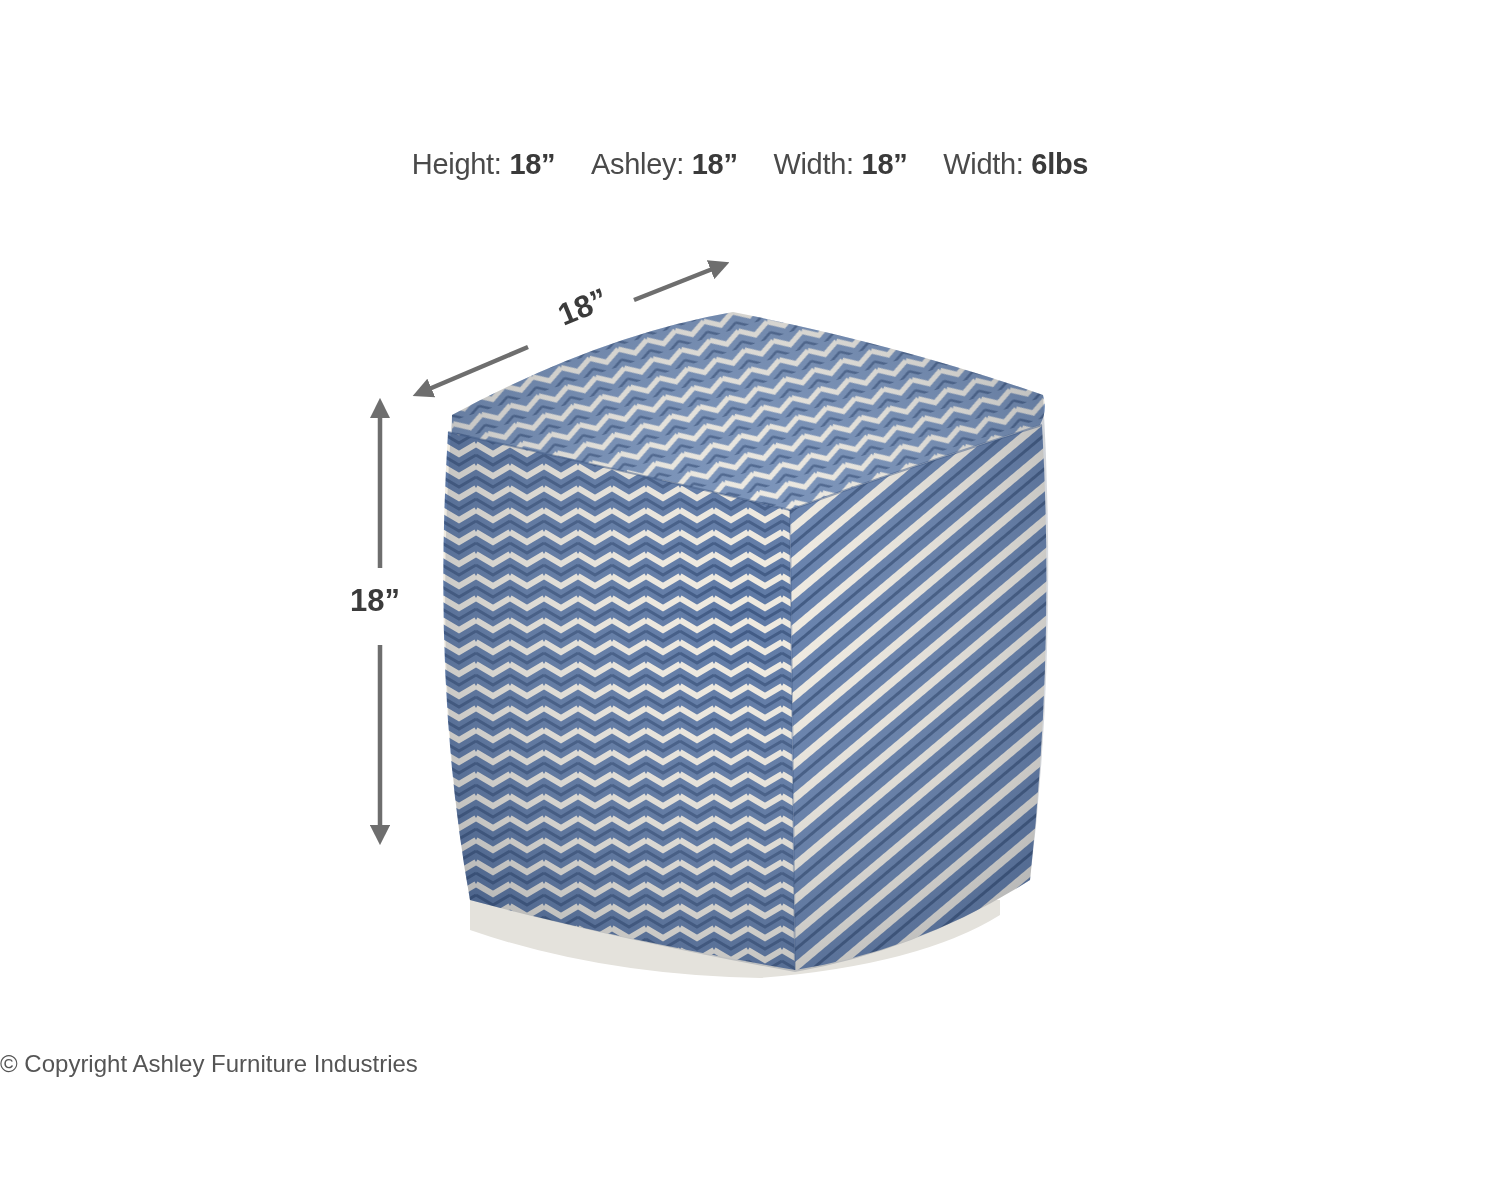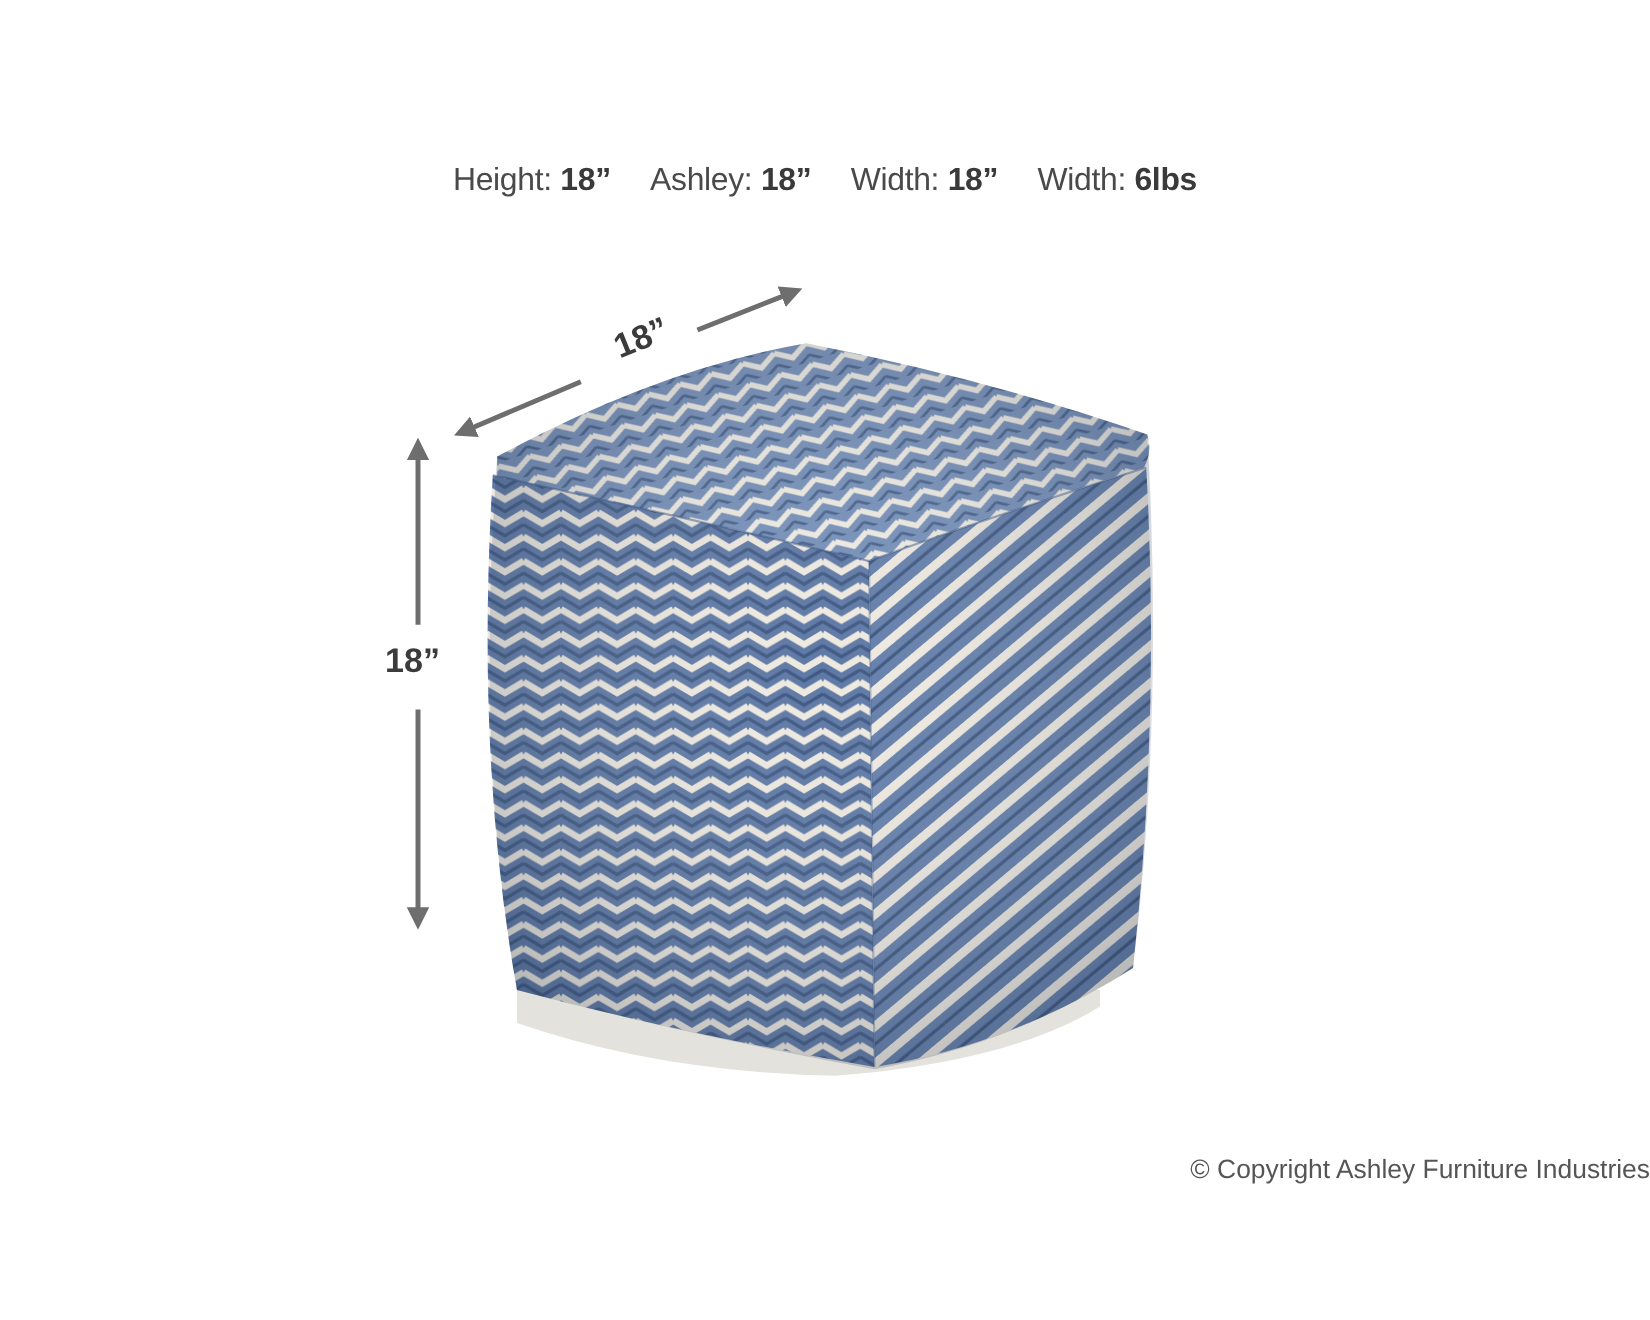--- a/index.html
+++ b/index.html
@@ -6,21 +6,21 @@
     body { width: 1500px; height: 1200px; position: relative; overflow: hidden;
            font-family: "Liberation Sans", "DejaVu Sans", sans-serif; color: #444; }
     .specs { position: absolute; top: 148px; left: 0; width: 1500px; text-align: center;
              font-size: 29px; color: #4a4a4a; letter-spacing: -0.3px; }
     .spec { display: inline-block; margin: 0 14px; }
     .spec .val { font-weight: bold; color: #3a3a3a; }
     .stage { position: absolute; left: 0; top: 0; width: 1500px; height: 1200px; }
     .dim-label { position: absolute; font-size: 31px; font-weight: bold; color: #3b3b3b; }
     .dim-depth { left: 553px; top: 300px; transform: rotate(-22deg); transform-origin: left top; }
     .dim-height { left: 350px; top: 583px; }
-    .copyright { position: absolute; top: 1050px; left: 0; width: 1500px; text-align: right;
+    .copyright { position: absolute; top: 1050px; left: 0; width: 1500px; text-align: left;
                  font-size: 24px; color: #555; }
   </style>
 </head>
 <body>
 
 <div class="specs">
   <span class="spec">
     <span>Height:</span>
     <span class="val">18”</span>
   </span>

